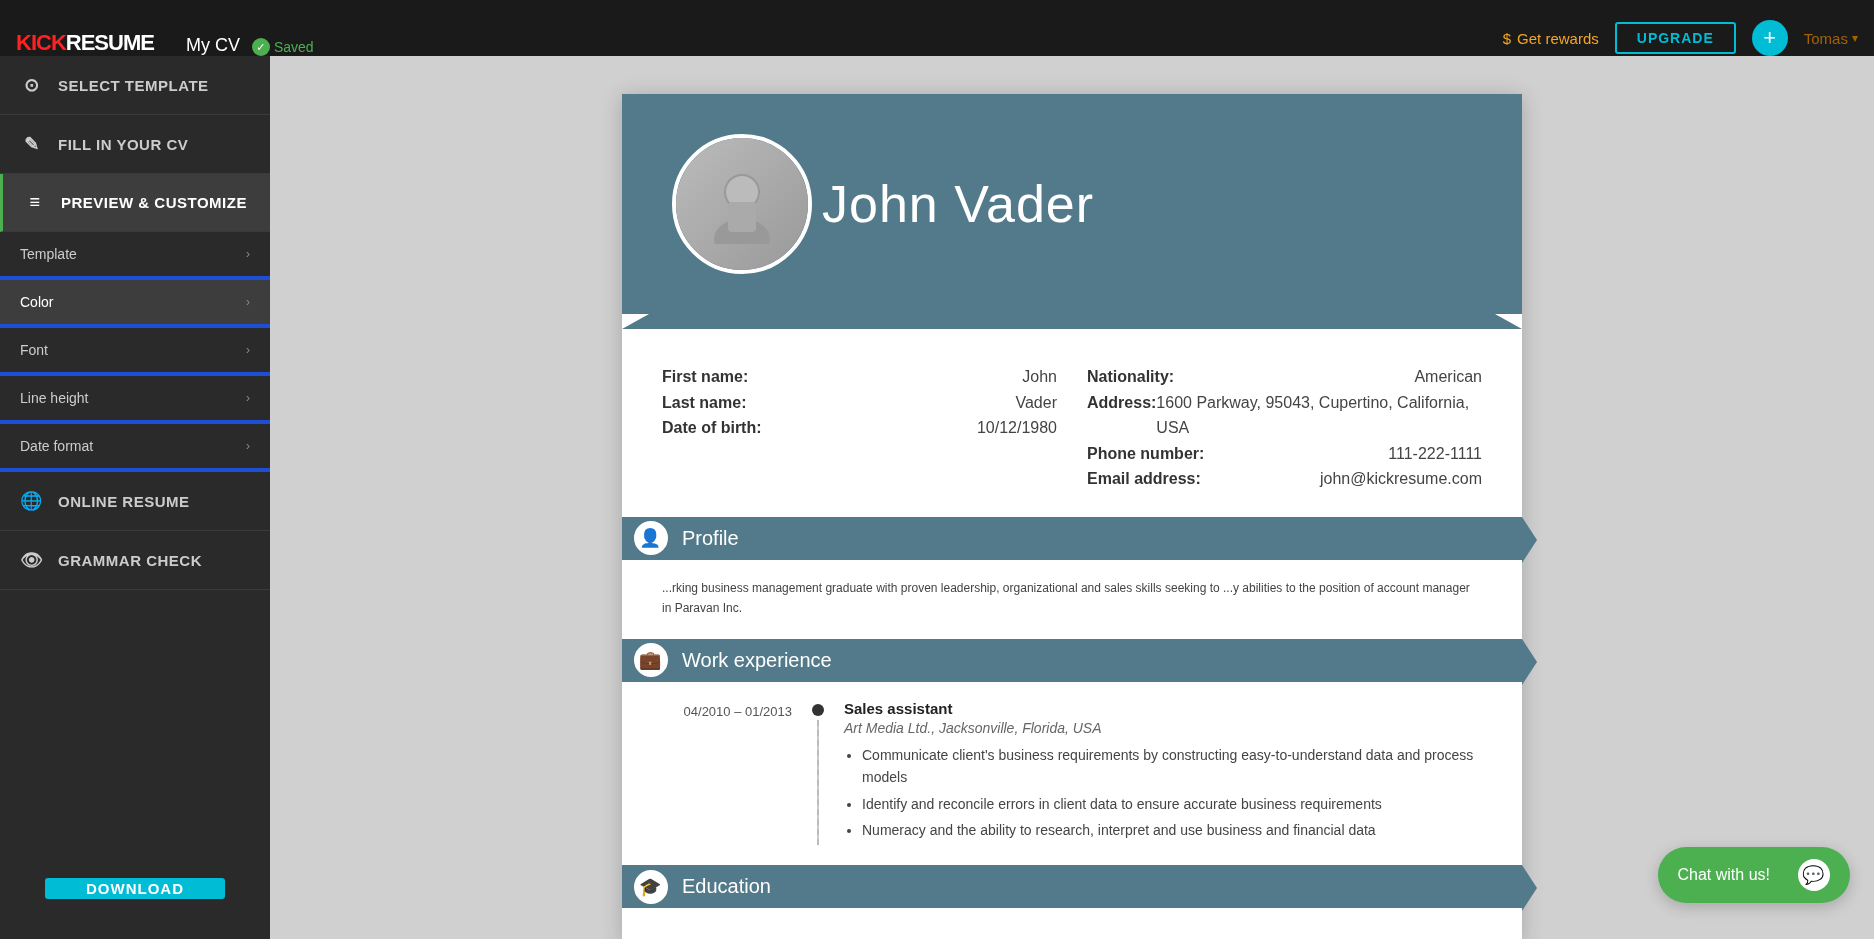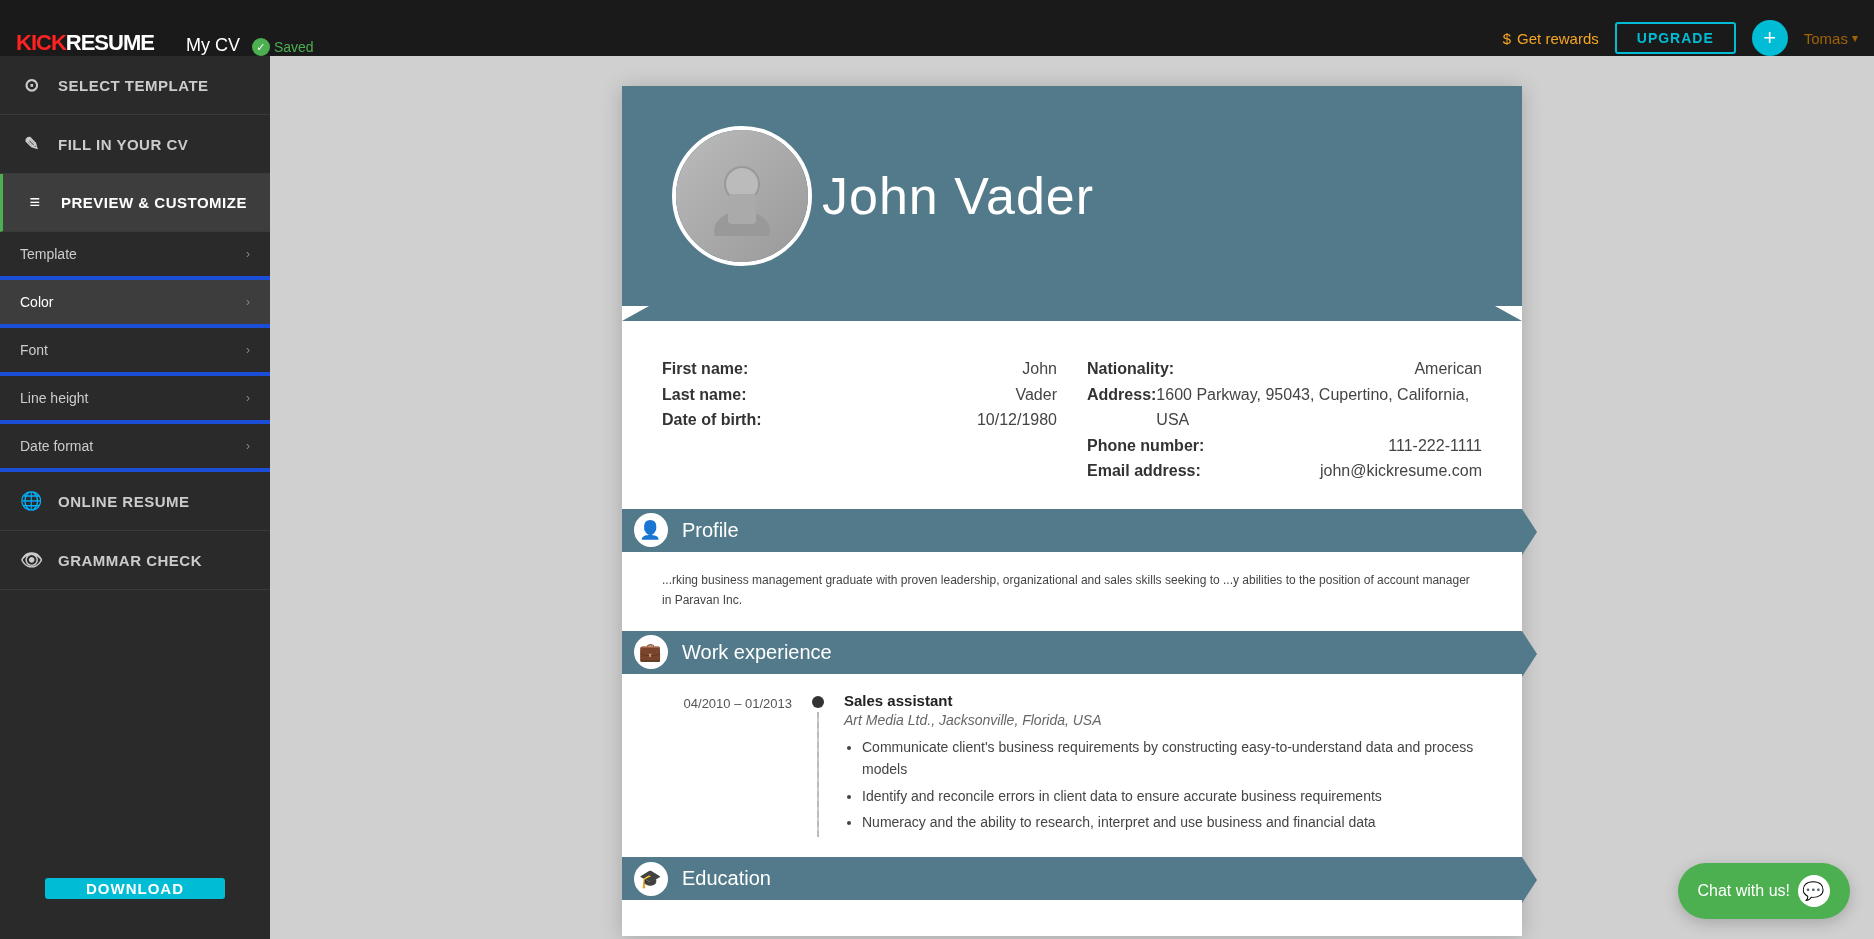--- a/index.html
+++ b/index.html
@@ -83,21 +83,21 @@
     }
     .sidebar-bottom { margin-top: auto; padding-bottom: 20px; display: flex; justify-content: center; }
 
     
     .cv-area {
       flex: 1;
       overflow-y: auto;
       background: #d0d0d0;
       display: flex;
       justify-content: center;
-      padding: 30px;
+      padding: 38px;
     }
     .cv-paper {
       background: white;
       width: 900px;
       min-height: 850px;
       box-shadow: 0 2px 20px rgba(0,0,0,0.2);
     }
 
     
     .cv-header {
@@ -211,31 +211,31 @@
     .timeline-line { flex: 1; width: 2px; background: #ccc; border-left: 2px dashed #bbb; margin-top: 4px; }
     .work-content { flex: 1; }
     .work-title { font-size: 15px; font-weight: 700; color: #222; margin-bottom: 3px; }
     .work-company { font-size: 14px; color: #666; font-style: italic; margin-bottom: 8px; }
     .work-bullets { list-style: disc; padding-left: 18px; }
     .work-bullets li { font-size: 14px; color: #444; line-height: 1.6; margin-bottom: 4px; }
 
     
     .chat-widget {
       position: fixed;
-      bottom: 20px;
+      bottom: 36px;
       right: 24px;
       background: #4caf50;
       color: white;
       border-radius: 30px;
       padding: 12px 20px;
       font-size: 16px;
       font-weight: 500;
       display: flex;
       align-items: center;
-      gap: 8px;
+      gap: 28px;
       cursor: pointer;
       box-shadow: 0 4px 15px rgba(0,0,0,0.2);
       z-index: 1000;
     }
     .chat-bubble-icon {
       width: 32px;
       height: 32px;
       border-radius: 50%;
       background: white;
       display: flex; align-items: center; justify-content: center;

